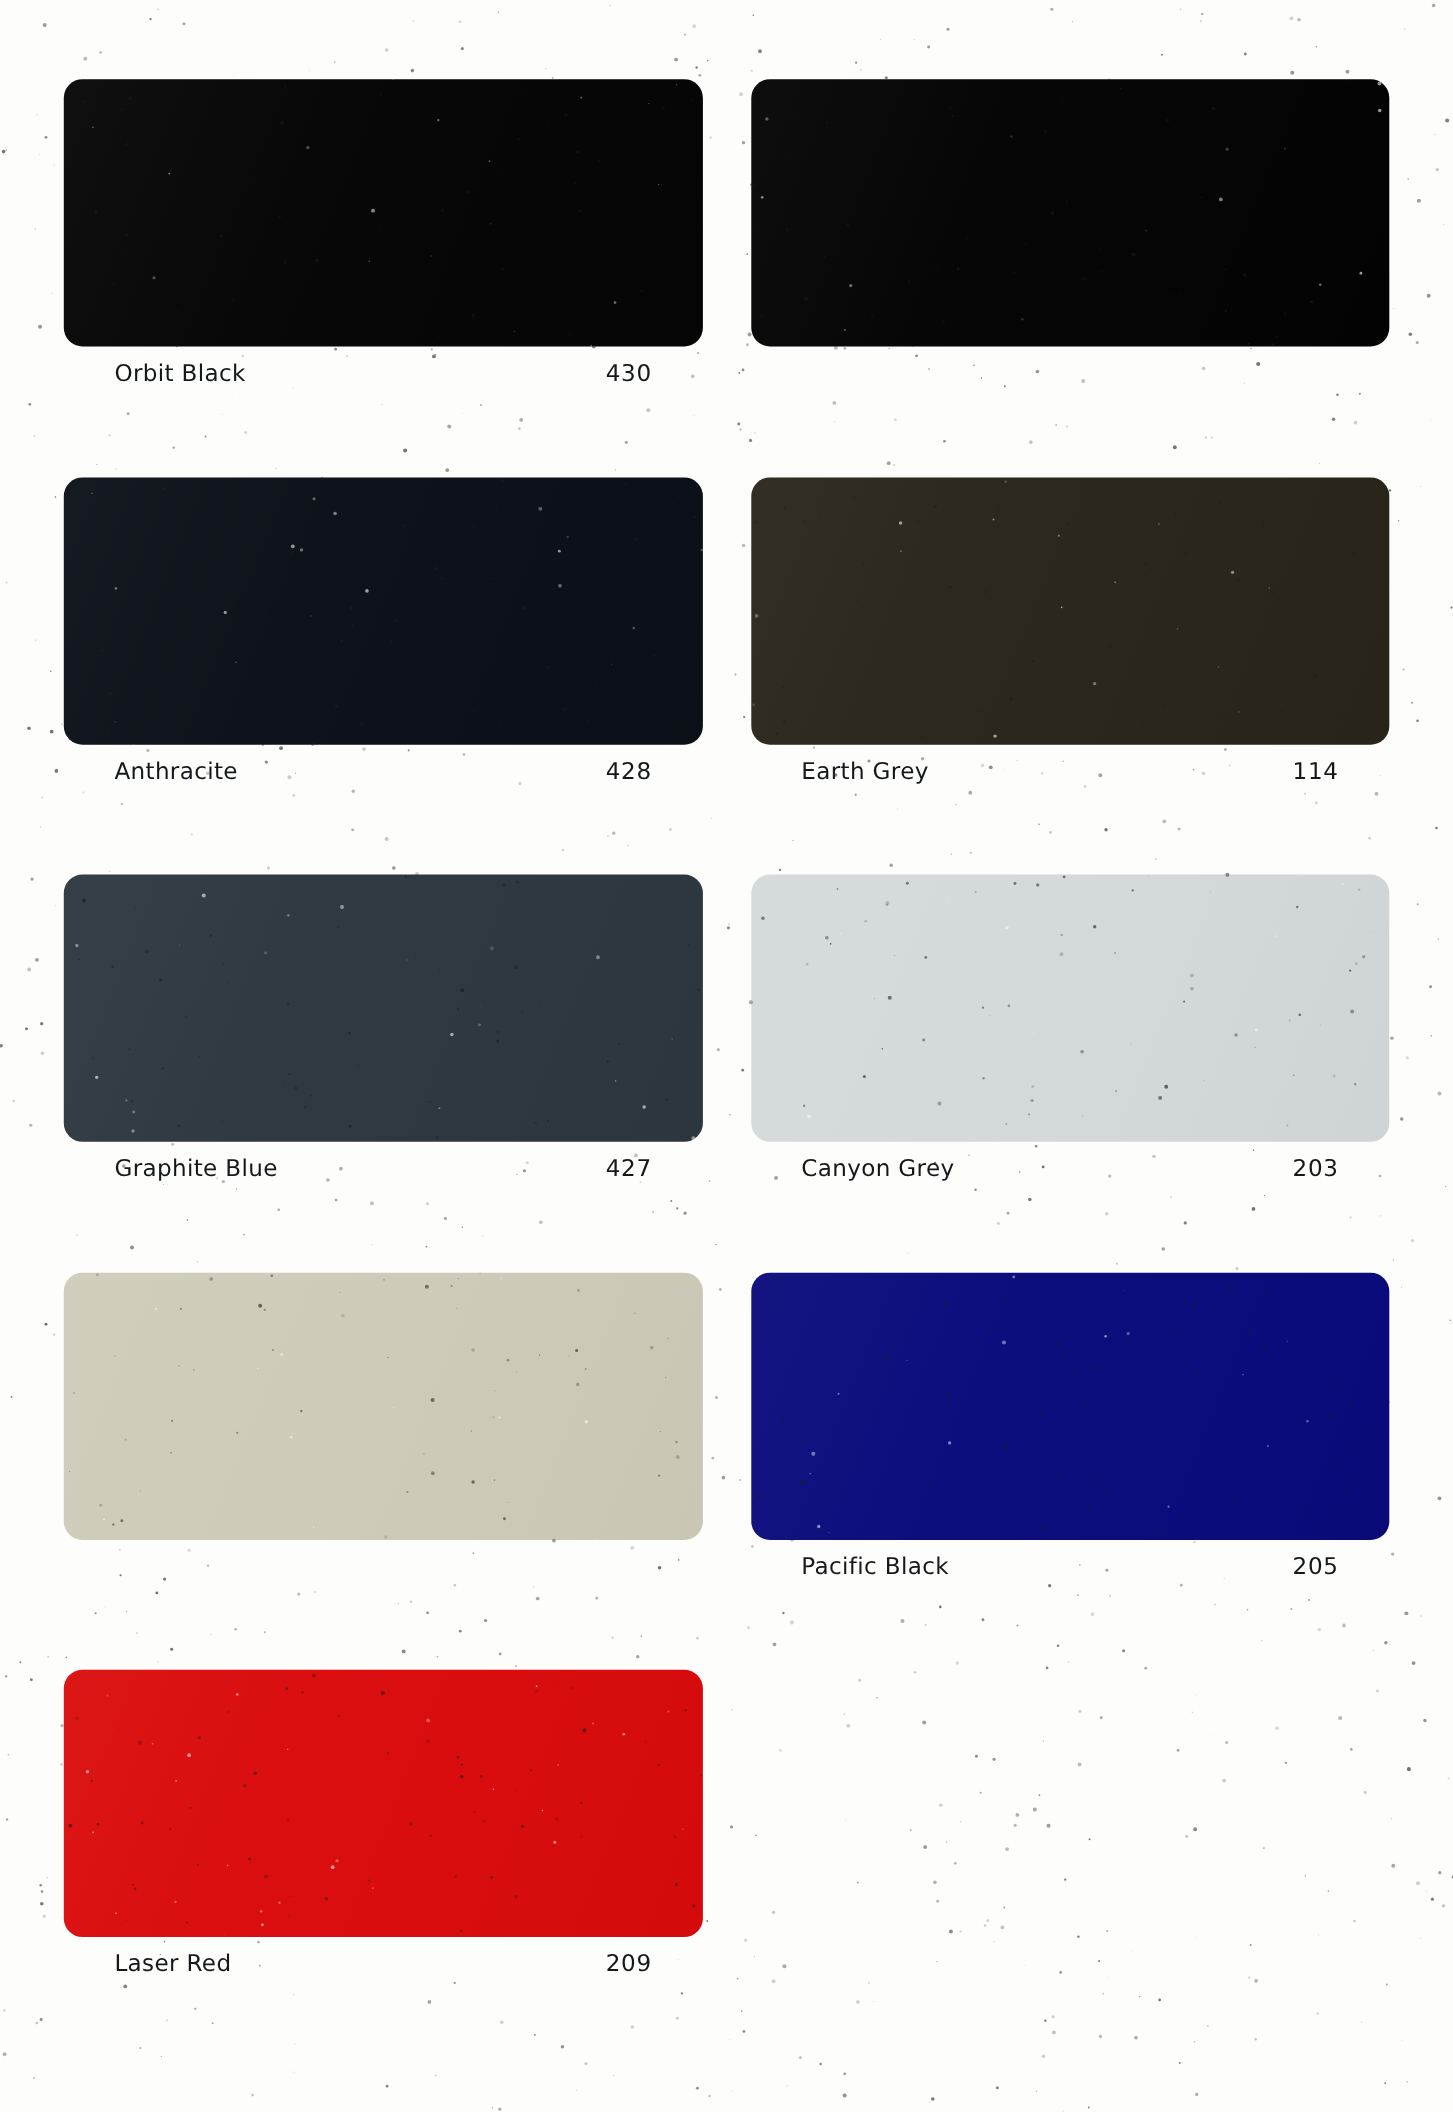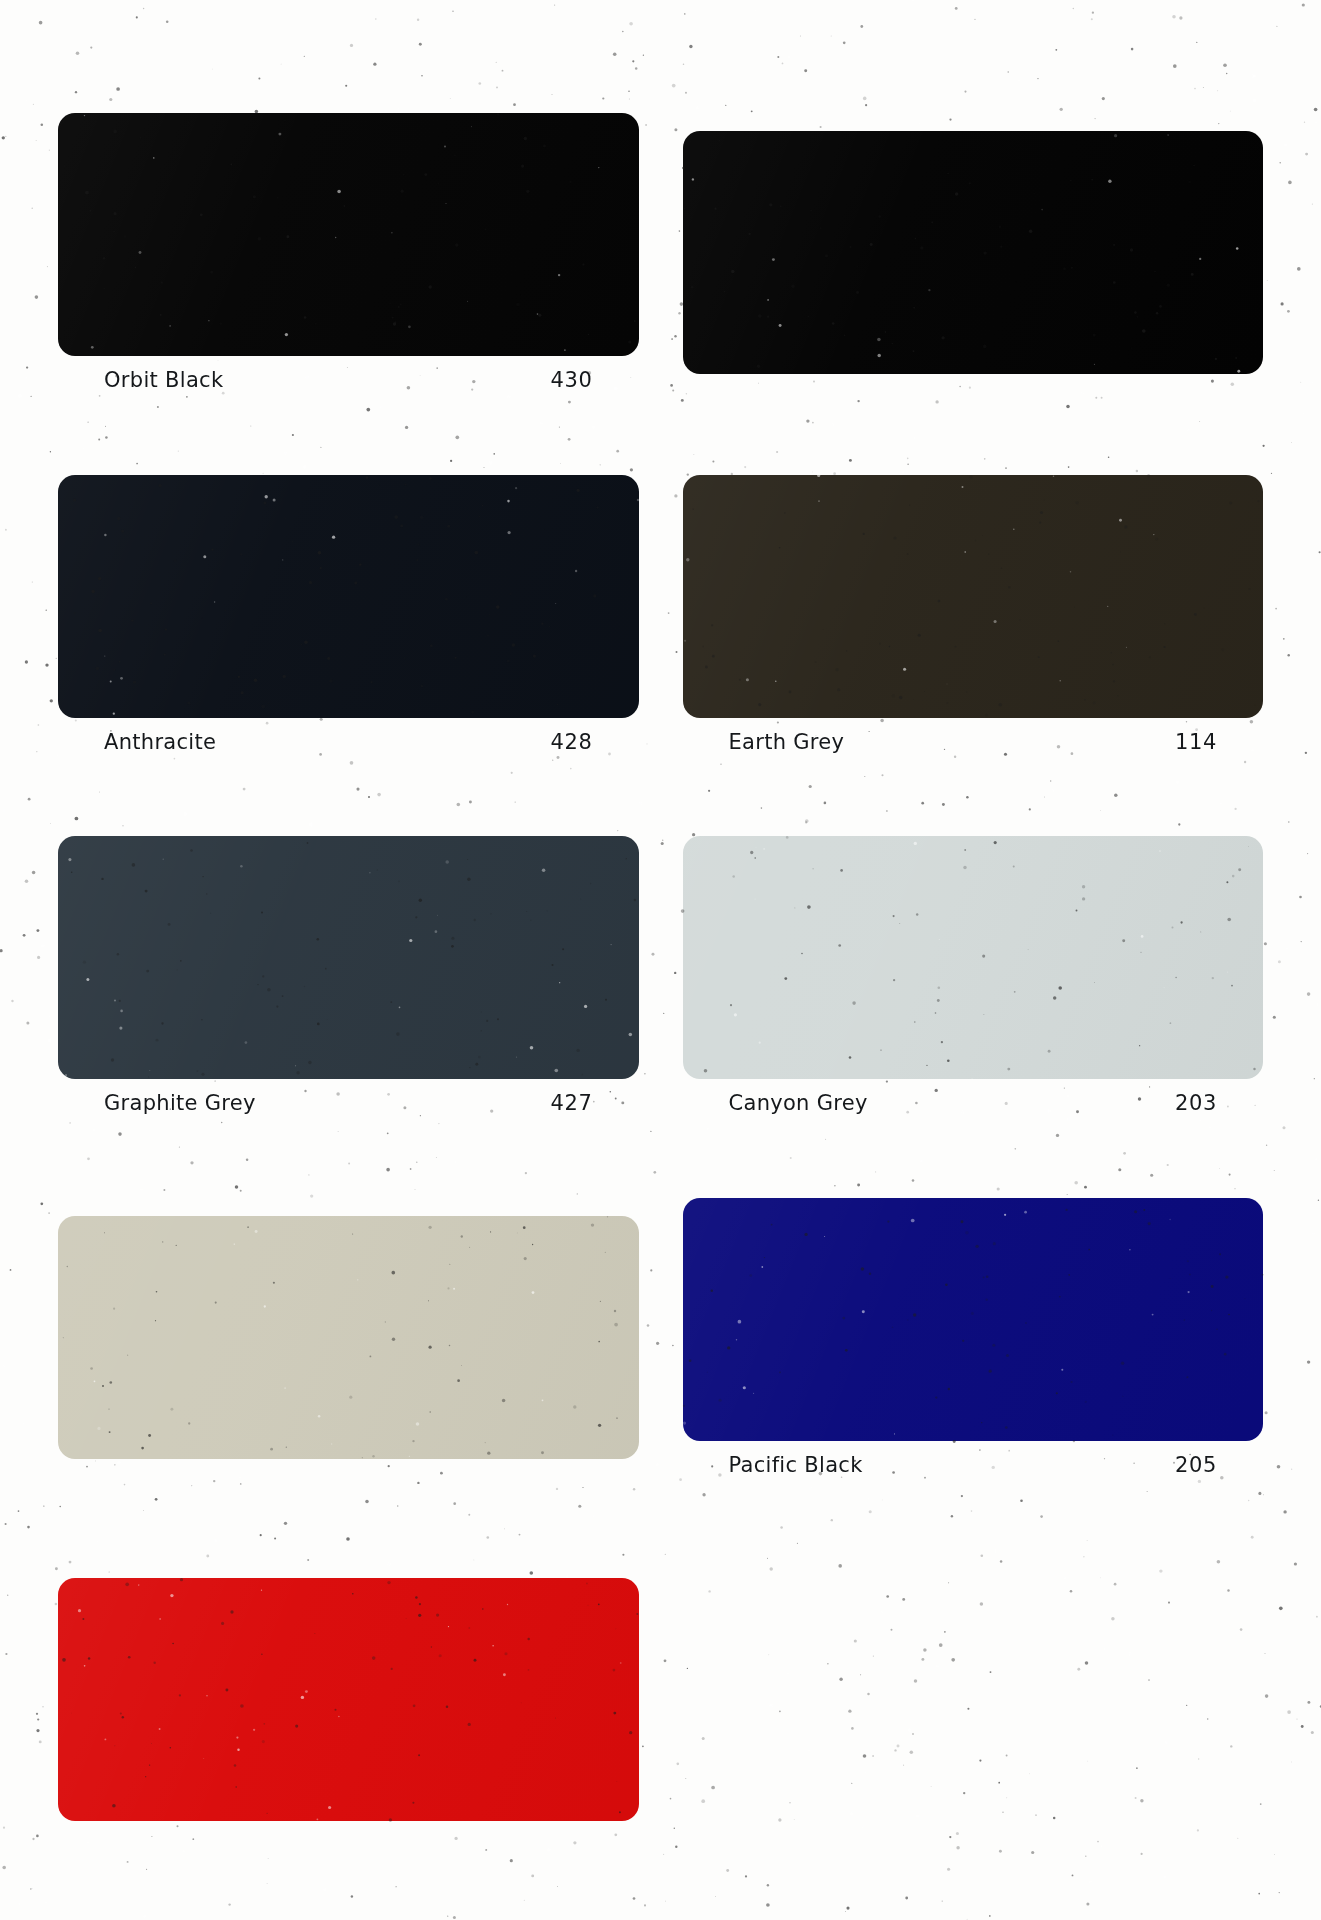--- a/index.html
+++ b/index.html
@@ -35,21 +35,21 @@
     grid-template-columns: 1fr 1fr;
     grid-template-rows: repeat(5, 1fr);
     column-gap: 44px;
     row-gap: 0px;
     z-index: 2;
   }
 
   .swatch-cell {
     display: flex;
     flex-direction: column;
-    justify-content: center;
+    justify-content: flex-start;
   }
 
   .swatch-chip {
     width: 100%;
     height: 243px;
     border-radius: 17px;
     box-sizing: border-box;
     position: relative;
     overflow: hidden;
   }
@@ -114,21 +114,21 @@
     <div class="swatch-cell">
       <div class="swatch-chip" style="background: rgb(42, 37, 27);"></div>
       <div class="swatch-meta">
         <span class="swatch-name">Earth Grey</span>
         <span class="swatch-code">114</span>
       </div>
     </div>
     <div class="swatch-cell">
       <div class="swatch-chip" style="background: rgb(44, 55, 64);"></div>
       <div class="swatch-meta">
-        <span class="swatch-name">Graphite Grey</span>
+        <span class="swatch-name">Graphite Blue</span>
         <span class="swatch-code">427</span>
       </div>
     </div>
     <div class="swatch-cell">
       <div class="swatch-chip" style="background: rgb(211, 218, 217);"></div>
       <div class="swatch-meta">
         <span class="swatch-name">Canyon Grey</span>
         <span class="swatch-code">203</span>
       </div>
     </div>
@@ -137,20 +137,24 @@
     </div>
     <div class="swatch-cell">
       <div class="swatch-chip" style="background: rgb(10, 10, 124);"></div>
       <div class="swatch-meta">
         <span class="swatch-name">Pacific Black</span>
         <span class="swatch-code">205</span>
       </div>
     </div>
     <div class="swatch-cell">
       <div class="swatch-chip" style="background: rgb(218, 11, 11);"></div>
+      <div class="swatch-meta">
+        <span class="swatch-name">Laser Red</span>
+        <span class="swatch-code">209</span>
+      </div>
     </div>
   </div>
 <svg id="paper-grain" width="1321" height="1920" viewBox="0 0 1321 1920">
     <circle cx="645.0" cy="1905.4" r="1.07" fill="#1d1d1d" opacity="0.35"></circle>
     <circle cx="348.0" cy="1539.0" r="1.83" fill="#1d1d1d" opacity="0.72"></circle>
     <circle cx="981.8" cy="1555.8" r="1.32" fill="#1d1d1d" opacity="0.28"></circle>
     <circle cx="43.8" cy="1506.2" r="0.84" fill="#1d1d1d" opacity="0.27"></circle>
     <circle cx="616.1" cy="1324.6" r="1.84" fill="#1d1d1d" opacity="0.26"></circle>
     <circle cx="368.3" cy="409.6" r="1.84" fill="#1d1d1d" opacity="0.71"></circle>
     <circle cx="302.4" cy="1697.4" r="1.71" fill="#ffffff" opacity="0.68"></circle>

